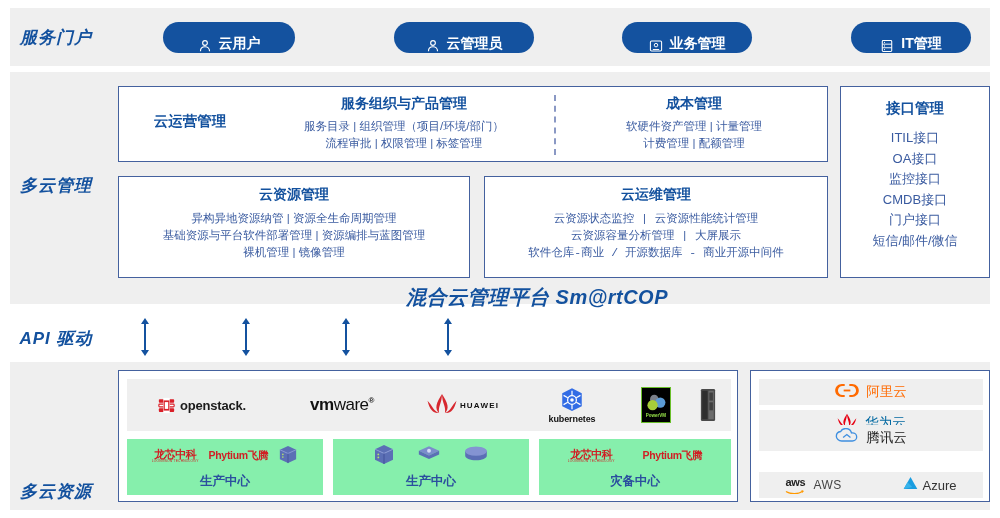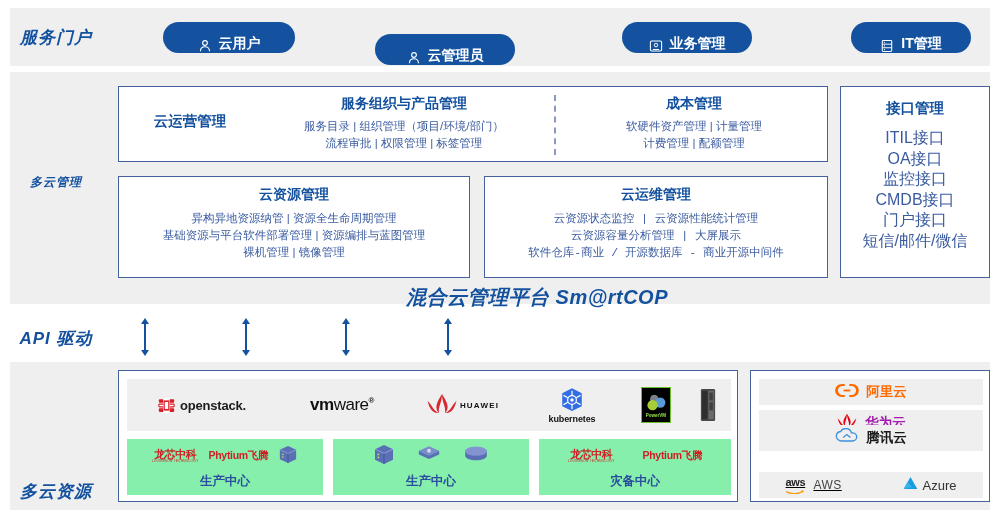--- a/index.html
+++ b/index.html
@@ -28,21 +28,21 @@
   .pill{
     position:absolute;top:22px;height:31px;border-radius:16px;
     background:#14529f;color:#fff;
     display:flex;align-items:flex-end;justify-content:center;gap:7px;
     font-size:14px;font-weight:bold;
   }
   .pill .gl{display:inline-flex;align-items:center;}
 
   
   #mgmt-band{top:72px;height:232px;}
-  #mgmt-label{top:174px;font-size:12px;}
+  #mgmt-label{top:174px;font-size:17px;}
 
   .box{
     position:absolute;background:#ffffff;
     border:1.5px solid #44619e;
     box-sizing:border-box;
   }
   .box-title{
     font-weight:bold;color:#13519e;text-align:center;
   }
   .box-line{
@@ -66,21 +66,21 @@
 
   
   #res-box{left:118px;top:176px;width:352px;height:102px;}
   #devops-box{left:484px;top:176px;width:344px;height:102px;font-family:Liberation Mono, monospace;}
   .lower-box .box-title{font-size:14px;margin-top:9px;margin-bottom:6px;}
 
   
   #api-box{left:840px;top:86px;width:150px;height:192px;}
   #api-box .box-title{font-size:14.5px;margin-top:12px;margin-bottom:10px;}
   .api-item{
-    color:#3a5ba0;text-align:center;font-size:16px;line-height:20.5px;
+    color:#3a5ba0;text-align:center;font-size:13px;line-height:20.5px;
   }
 
   
   #platform-name{
     position:absolute;right:332px;top:284px;
     font-size:20px;font-weight:bold;font-style:italic;
     color:#13519e;letter-spacing:.5px;white-space:nowrap;
   }
 
   
@@ -120,21 +120,21 @@
   }
 
   .pub-tile{
     position:absolute;left:8px;width:224px;height:26px;background:#efefef;
     display:flex;align-items:center;justify-content:center;gap:7px;
   }
   #pt0{top:8px;}
   #pt1{top:39px;}
   #pt2{top:54px;}
   #pt3{top:101px;justify-content:space-around;}
-  .pub-name{font-size:13.5px;font-weight:bold;}
+  .pub-name{font-size:13.5px;font-weight:normal;}
 
   
   .openstack-txt{font-size:13px;font-weight:bold;color:#1b1b1b;letter-spacing:-.2px;}
   .vmware-txt{font-size:17px;font-weight:bold;color:#111;letter-spacing:-.5px;}
   .vmware-txt .light{font-weight:normal;}
   .huawei-txt{font-size:8px;font-weight:bold;color:#111;letter-spacing:1.2px;}
   .k8s-txt{font-size:9px;font-weight:bold;color:#111;letter-spacing:-.1px;}
   .powervm-txt{font-size:4.5px;font-weight:bold;color:#9ae84a;}
   .loong-txt{font-size:11px;font-weight:bold;color:#d01f24;letter-spacing:-.5px;}
   .loong-sub{font-size:3.3px;color:#d01f24;letter-spacing:.2px;text-align:center;}
@@ -153,21 +153,21 @@
   <div class="pill" style="left:163px;width:132px;">
     <span class="gl">
       <svg width="14" height="14" viewBox="0 0 16 16">
           <circle cx="8" cy="4.6" r="2.7" fill="none" stroke="#fff" stroke-width="1.3"></circle>
           <path d="M2.8 14c0-3.1 2.3-5.1 5.2-5.1S13.2 10.9 13.2 14" fill="none" stroke="#fff" stroke-width="1.3"></path>
         </svg>
     </span>
     <span>云用户</span>
   </div>
 
-  <div class="pill" style="left:375px;width:140px;margin-top:12px;">
+  <div class="pill" style="left:394px;width:140px;">
     <span class="gl">
       <svg width="14" height="14" viewBox="0 0 16 16">
           <circle cx="8" cy="4.6" r="2.7" fill="none" stroke="#fff" stroke-width="1.3"></circle>
           <path d="M2.8 14c0-3.1 2.3-5.1 5.2-5.1S13.2 10.9 13.2 14" fill="none" stroke="#fff" stroke-width="1.3"></path>
         </svg>
     </span>
     <span>云管理员</span>
   </div>
 
   <div class="pill" style="left:622px;width:130px;">
@@ -413,35 +413,35 @@
 
     <div class="pub-tile" id="pt1">
       <span>
         <svg width="22" height="16" viewBox="0 0 40 28">
             <path d="M20 1c-3 5-5.5 9-6.4 13.2-.8 3.8.6 7 3 9.5-.6-3.4-.3-6.6 1-10C18.7 10.4 20 6 20 1z" fill="#e60012"></path>
             <path d="M20 1c3 5 5.5 9 6.4 13.2.8 3.8-.6 7-3 9.5.6-3.4.3-6.6-1-10C21.3 10.4 20 6 20 1z" fill="#e60012"></path>
             <path d="M3 9c1.2 4.8 2.6 8.6 5 11.3 2.2 2.5 5 3.3 8 2.9-2.8-1.3-5-3.3-6.8-6.1C7.6 14.6 5.5 11.8 3 9z" fill="#e60012"></path>
             <path d="M37 9c-1.2 4.8-2.6 8.6-5 11.3-2.2 2.5-5 3.3-8 2.9 2.8-1.3 5-3.3 6.8-6.1C32.4 14.6 34.5 11.8 37 9z" fill="#e60012"></path>
           </svg>
       </span>
-      <span class="pub-name" style="color:#a21caf">华为云</span>
+      <span class="pub-name" style="color:#0369a1">华为云</span>
     </div>
 
     <div class="pub-tile" id="pt2">
       <span>
         <svg width="24" height="16" viewBox="0 0 26 18">
             <path d="M7 14.6c-3.3 0-6-2.4-6-5.4 0-2.7 2.1-4.9 4.9-5.3C6.8 1.9 9 .6 11.5.6c3.2 0 5.9 2.1 6.6 5 .3-.1.6-.1.9-.1 2.7 0 4.9 2.1 4.9 4.6s-2.2 4.5-4.9 4.5z" fill="none" stroke="#3f8fe0" stroke-width="1.5"></path>
             <path d="M8.6 10.8l4.2-3.4 4.1 3.4" fill="none" stroke="#3f8fe0" stroke-width="1.5"></path>
           </svg>
       </span>
       <span class="pub-name" style="color:#1b1b1b">腾讯云</span>
     </div>
 
     <div class="pub-tile" id="pt3">
-      <span style="display:flex;align-items:center;gap:8px;text-decoration:underline;">
+      <span style="display:flex;align-items:center;gap:8px;">
         <span style="display:flex;flex-direction:column;align-items:center;line-height:1;">
           <span style="font-size:11px;font-weight:bold;color:#222;letter-spacing:-.4px;">aws</span>
           <svg width="20" height="6" viewBox="0 0 22 7">
               <path d="M1 4.4c5 3 14 3 19-.6" fill="none" stroke="#ff9900" stroke-width="1.6" stroke-linecap="round"></path>
               <path d="M18.4 2.4l2.8 1-1.6 2.4z" fill="#ff9900"></path>
             </svg>
         </span>
         <span class="aws-txt">AWS</span>
       </span>
       <span style="display:flex;align-items:center;gap:4px;">

